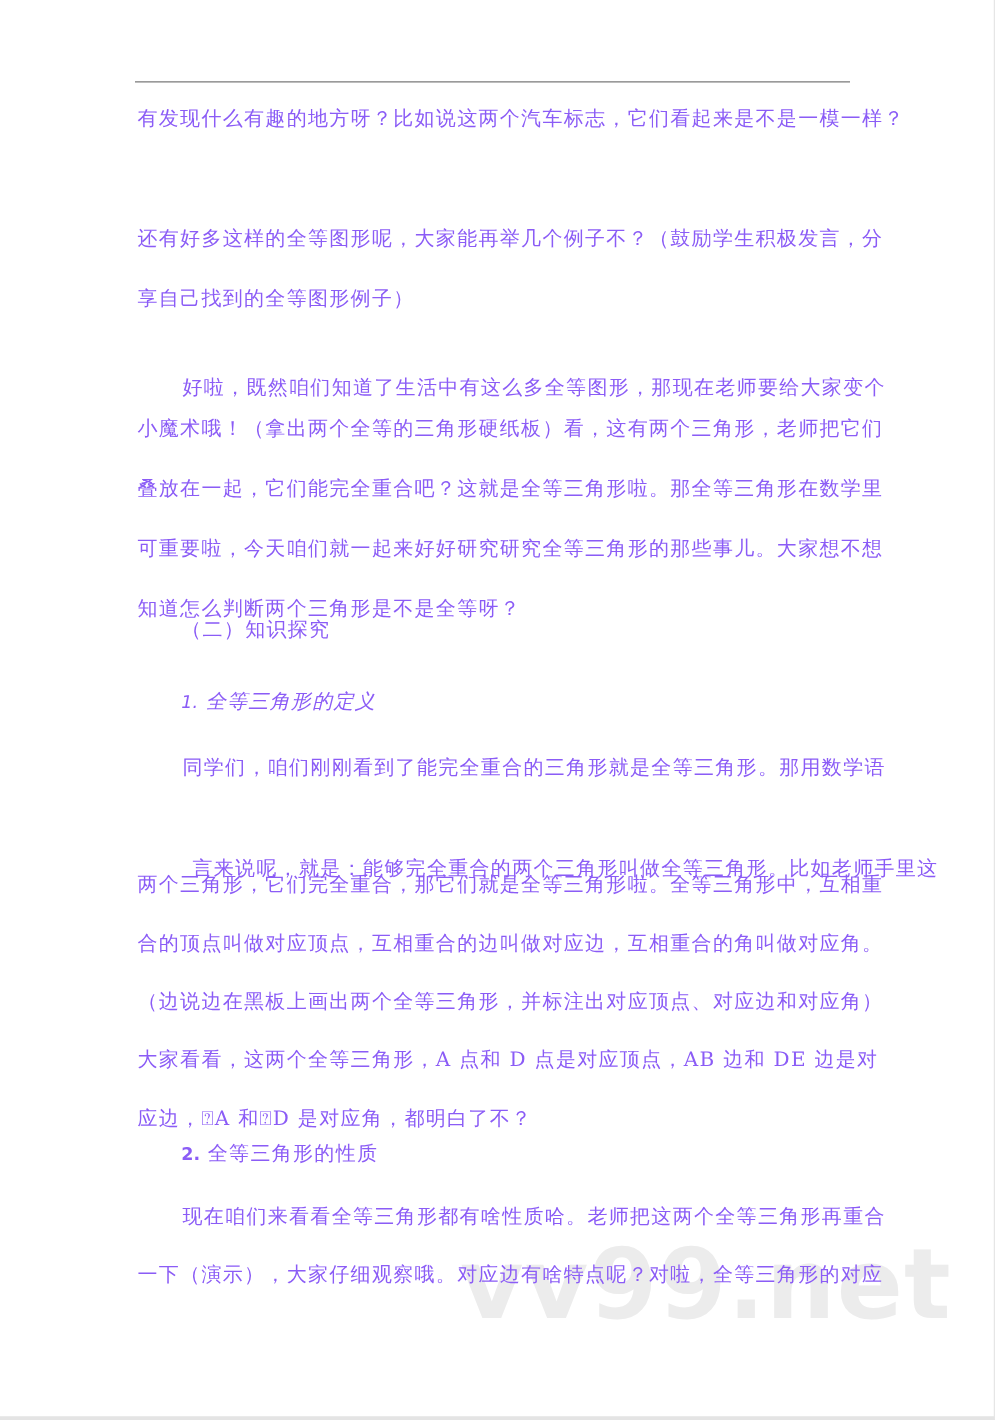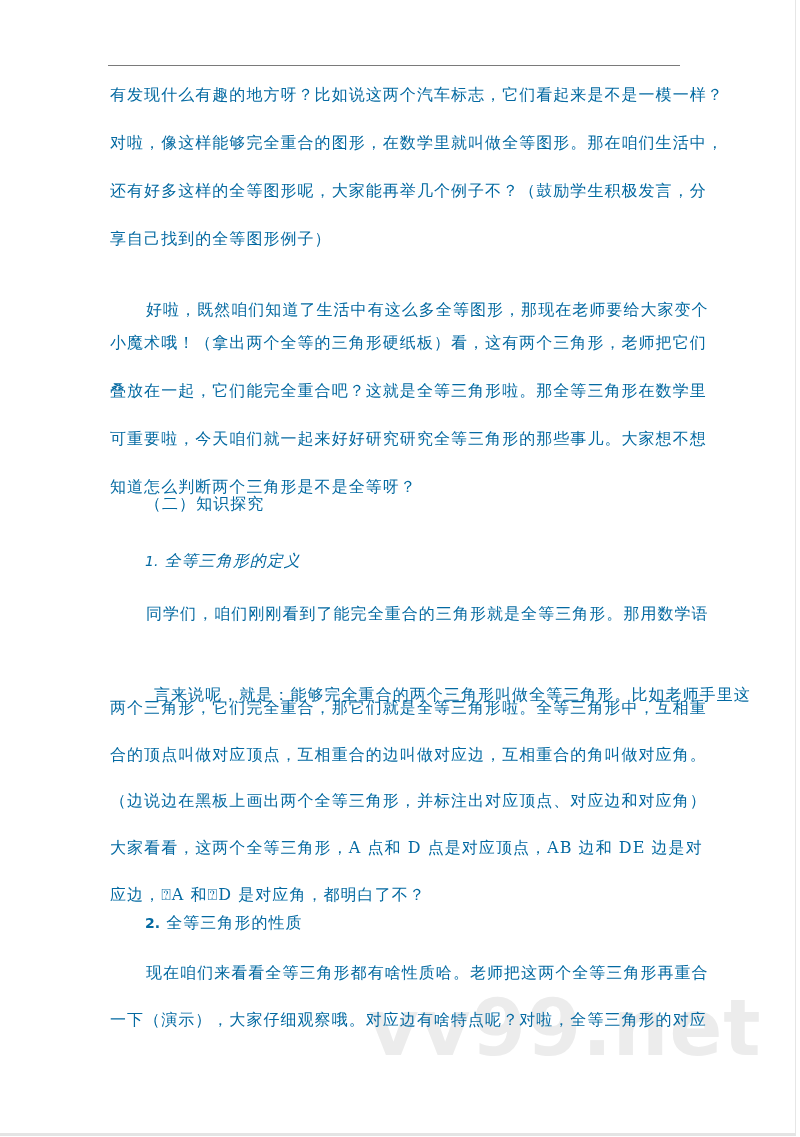--- a/index.html
+++ b/index.html
@@ -33,21 +33,21 @@
       height: 0;
       border-top: 1.5px solid #7a7a7a;
     }
     .line {
       position: absolute;
       left: 110px;
       white-space: nowrap;
       font-size: 16px;
       line-height: 20px;
       letter-spacing: 1.05px;
-      color: #0369a1;
+      color: #8b5cf6;
     }
     .indent { left: 146px; }
     .sub-indent { left: 145px; }
     .num { left: 145px; }
     .latin {
       font-family: "DejaVu Sans", "Liberation Sans", sans-serif;
       font-size: 14px;
       letter-spacing: 0;
     }
     .watermark {
@@ -69,21 +69,20 @@
 <body>
 
 <div class="page">
   <div class="header-rule"></div>
 
   <div class="watermark">vv99.net</div>
 
   <div class="text-layer">
 
     <div class="line" style="top:85px;">有发现什么有趣的地方呀？比如说这两个汽车标志，它们看起来是不是一模一样？</div>
-    <div class="line" style="top:133px;">对啦，像这样能够完全重合的图形，在数学里就叫做全等图形。那在咱们生活中，</div>
     <div class="line" style="top:181px;">还有好多这样的全等图形呢，大家能再举几个例子不？（鼓励学生积极发言，分</div>
     <div class="line" style="top:229px;">享自己找到的全等图形例子）</div>
 
     <div class="line indent" style="top:300px;">好啦，既然咱们知道了生活中有这么多全等图形，那现在老师要给大家变个</div>
     <div class="line" style="top:333px;">小魔术哦！（拿出两个全等的三角形硬纸板）看，这有两个三角形，老师把它们</div>
     <div class="line" style="top:381px;">叠放在一起，它们能完全重合吧？这就是全等三角形啦。那全等三角形在数学里</div>
     <div class="line" style="top:429px;">可重要啦，今天咱们就一起来好好研究研究全等三角形的那些事儿。大家想不想</div>
     <div class="line" style="top:477px;">知道怎么判断两个三角形是不是全等呀？</div>
 
     <div class="line sub-indent" style="top:494px;">（二）知识探究</div>

